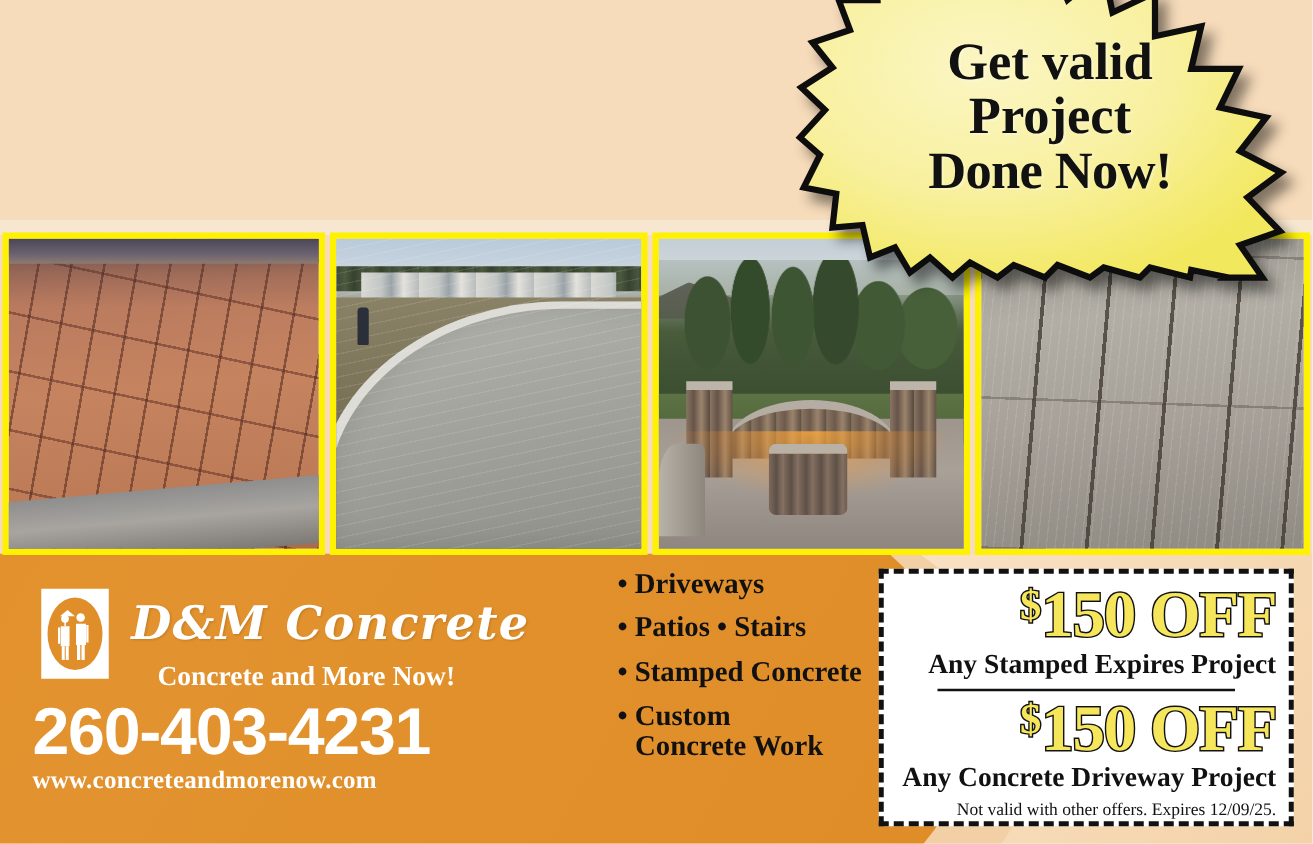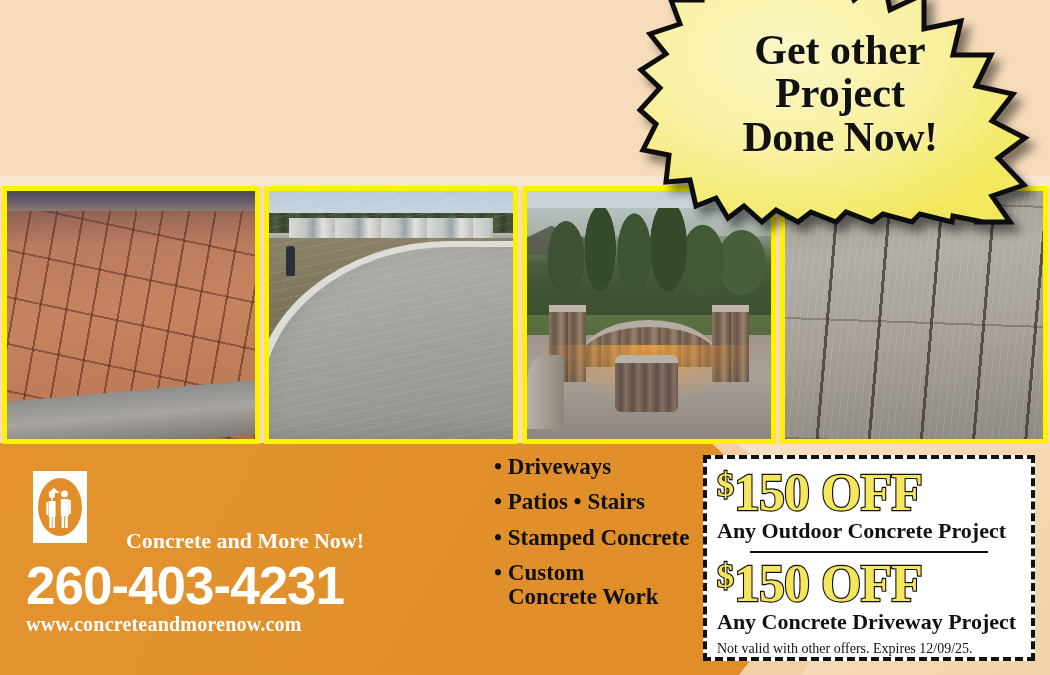--- a/index.html
+++ b/index.html
@@ -241,21 +241,21 @@
   }
 
   
   .coupon{
     position:absolute;left:703px;top:12px;width:332px;height:206px;
     background:#ffffff;
     border:4px dashed #111;
     box-sizing:border-box;
     z-index:6;
   }
-  .coupon-inner{padding:8px 10px 0;text-align:left;}
+  .coupon-inner{padding:8px 10px 0;text-align:right;}
   .coup-amt{
     font-family:"Liberation Serif",serif;
     font-weight:700;font-size:52px;line-height:1.0;
     color:#F5E65C;
     -webkit-text-stroke:2.3px #111;
     paint-order:stroke fill;
     letter-spacing:-1px;
   }
   .coup-amt sup{font-size:34px;vertical-align:14px;margin-right:1px;}
   .coup-sub{
@@ -282,21 +282,21 @@
         <radialGradient id="bgrad" cx="38%" cy="34%" r="72%">
           <stop offset="0%" stop-color="#FBF6C4"></stop>
           <stop offset="55%" stop-color="#F8F09E"></stop>
           <stop offset="100%" stop-color="#F2E85E"></stop>
         </radialGradient>
       </defs>
       <polygon fill="url(#bgrad)" stroke="#0d0d0d" stroke-width="5" stroke-linejoin="miter" points="200,2 214,34 243,10 250,44 284,28 284,63 321,55 313,89 351,89 336,120 373,128 352,155 385,172 358,192 384,219 352,230 370,256 334,256 343,256 313,250 312,256 280,248 272,256 243,248 232,256 206,246 196,256 171,246 158,256 136,244 122,256 104,240 88,252 76,232 56,240 50,214 26,216 29,189 3,184 16,158 0,144 20,122 1,104 26,88 10,68 40,58 31,34 62,34 61,8 92,20 100,0 126,18 140,0 163,20 180,0"></polygon>
     </svg>
   </div>
   <div class="burst-text">
-    <div>Get other</div>
+    <div>Get valid</div>
     <div>Project</div>
     <div class="burst-l3">Done Now!</div>
   </div>
 
   <div class="cream-gap"></div>
 
   <div class="photos">
 
     <div class="photo p1">
       <div class="ph ph1">
@@ -359,37 +359,38 @@
           <rect x="13.4" y="31" width="1.8" height="13" fill="#fff"></rect>
 
           <circle cx="31.5" cy="23" r="3.4" fill="#fff"></circle>
           <path d="M27.8 28 h8 v17 h-8 z" fill="#fff"></path>
           <rect x="28.6" y="45" width="2.6" height="12" fill="#fff"></rect>
           <rect x="32.2" y="45" width="2.6" height="12" fill="#fff"></rect>
           <rect x="36" y="29" width="1.8" height="14" fill="#fff"></rect>
         </svg>
       </div>
 
+      <div class="brand-script">D&amp;M Concrete</div>
       <div class="brand-tag">Concrete and More Now!</div>
       <div class="brand-phone">260-403-4231</div>
       <div class="brand-url">www.concreteandmorenow.com</div>
     </div>
 
     <div class="services">
       <div class="svc">• Driveways</div>
       <div class="svc">• Patios • Stairs</div>
       <div class="svc">• Stamped Concrete</div>
       <div class="svc">• Custom
 Concrete Work</div>
     </div>
 
     <div class="coupon">
       <div class="coupon-inner">
         <div class="coup-amt"><sup>$</sup><span>150 OFF</span></div>
-        <div class="coup-sub">Any Outdoor Concrete Project</div>
+        <div class="coup-sub">Any Stamped Expires Project</div>
         <div class="coup-rule"></div>
         <div class="coup-amt"><sup>$</sup><span>150 OFF</span></div>
         <div class="coup-sub">Any Concrete Driveway Project</div>
         <div class="coup-fine">Not valid with other offers. Expires 12/09/25.</div>
       </div>
     </div>
 
   </div>
 
 </div>

